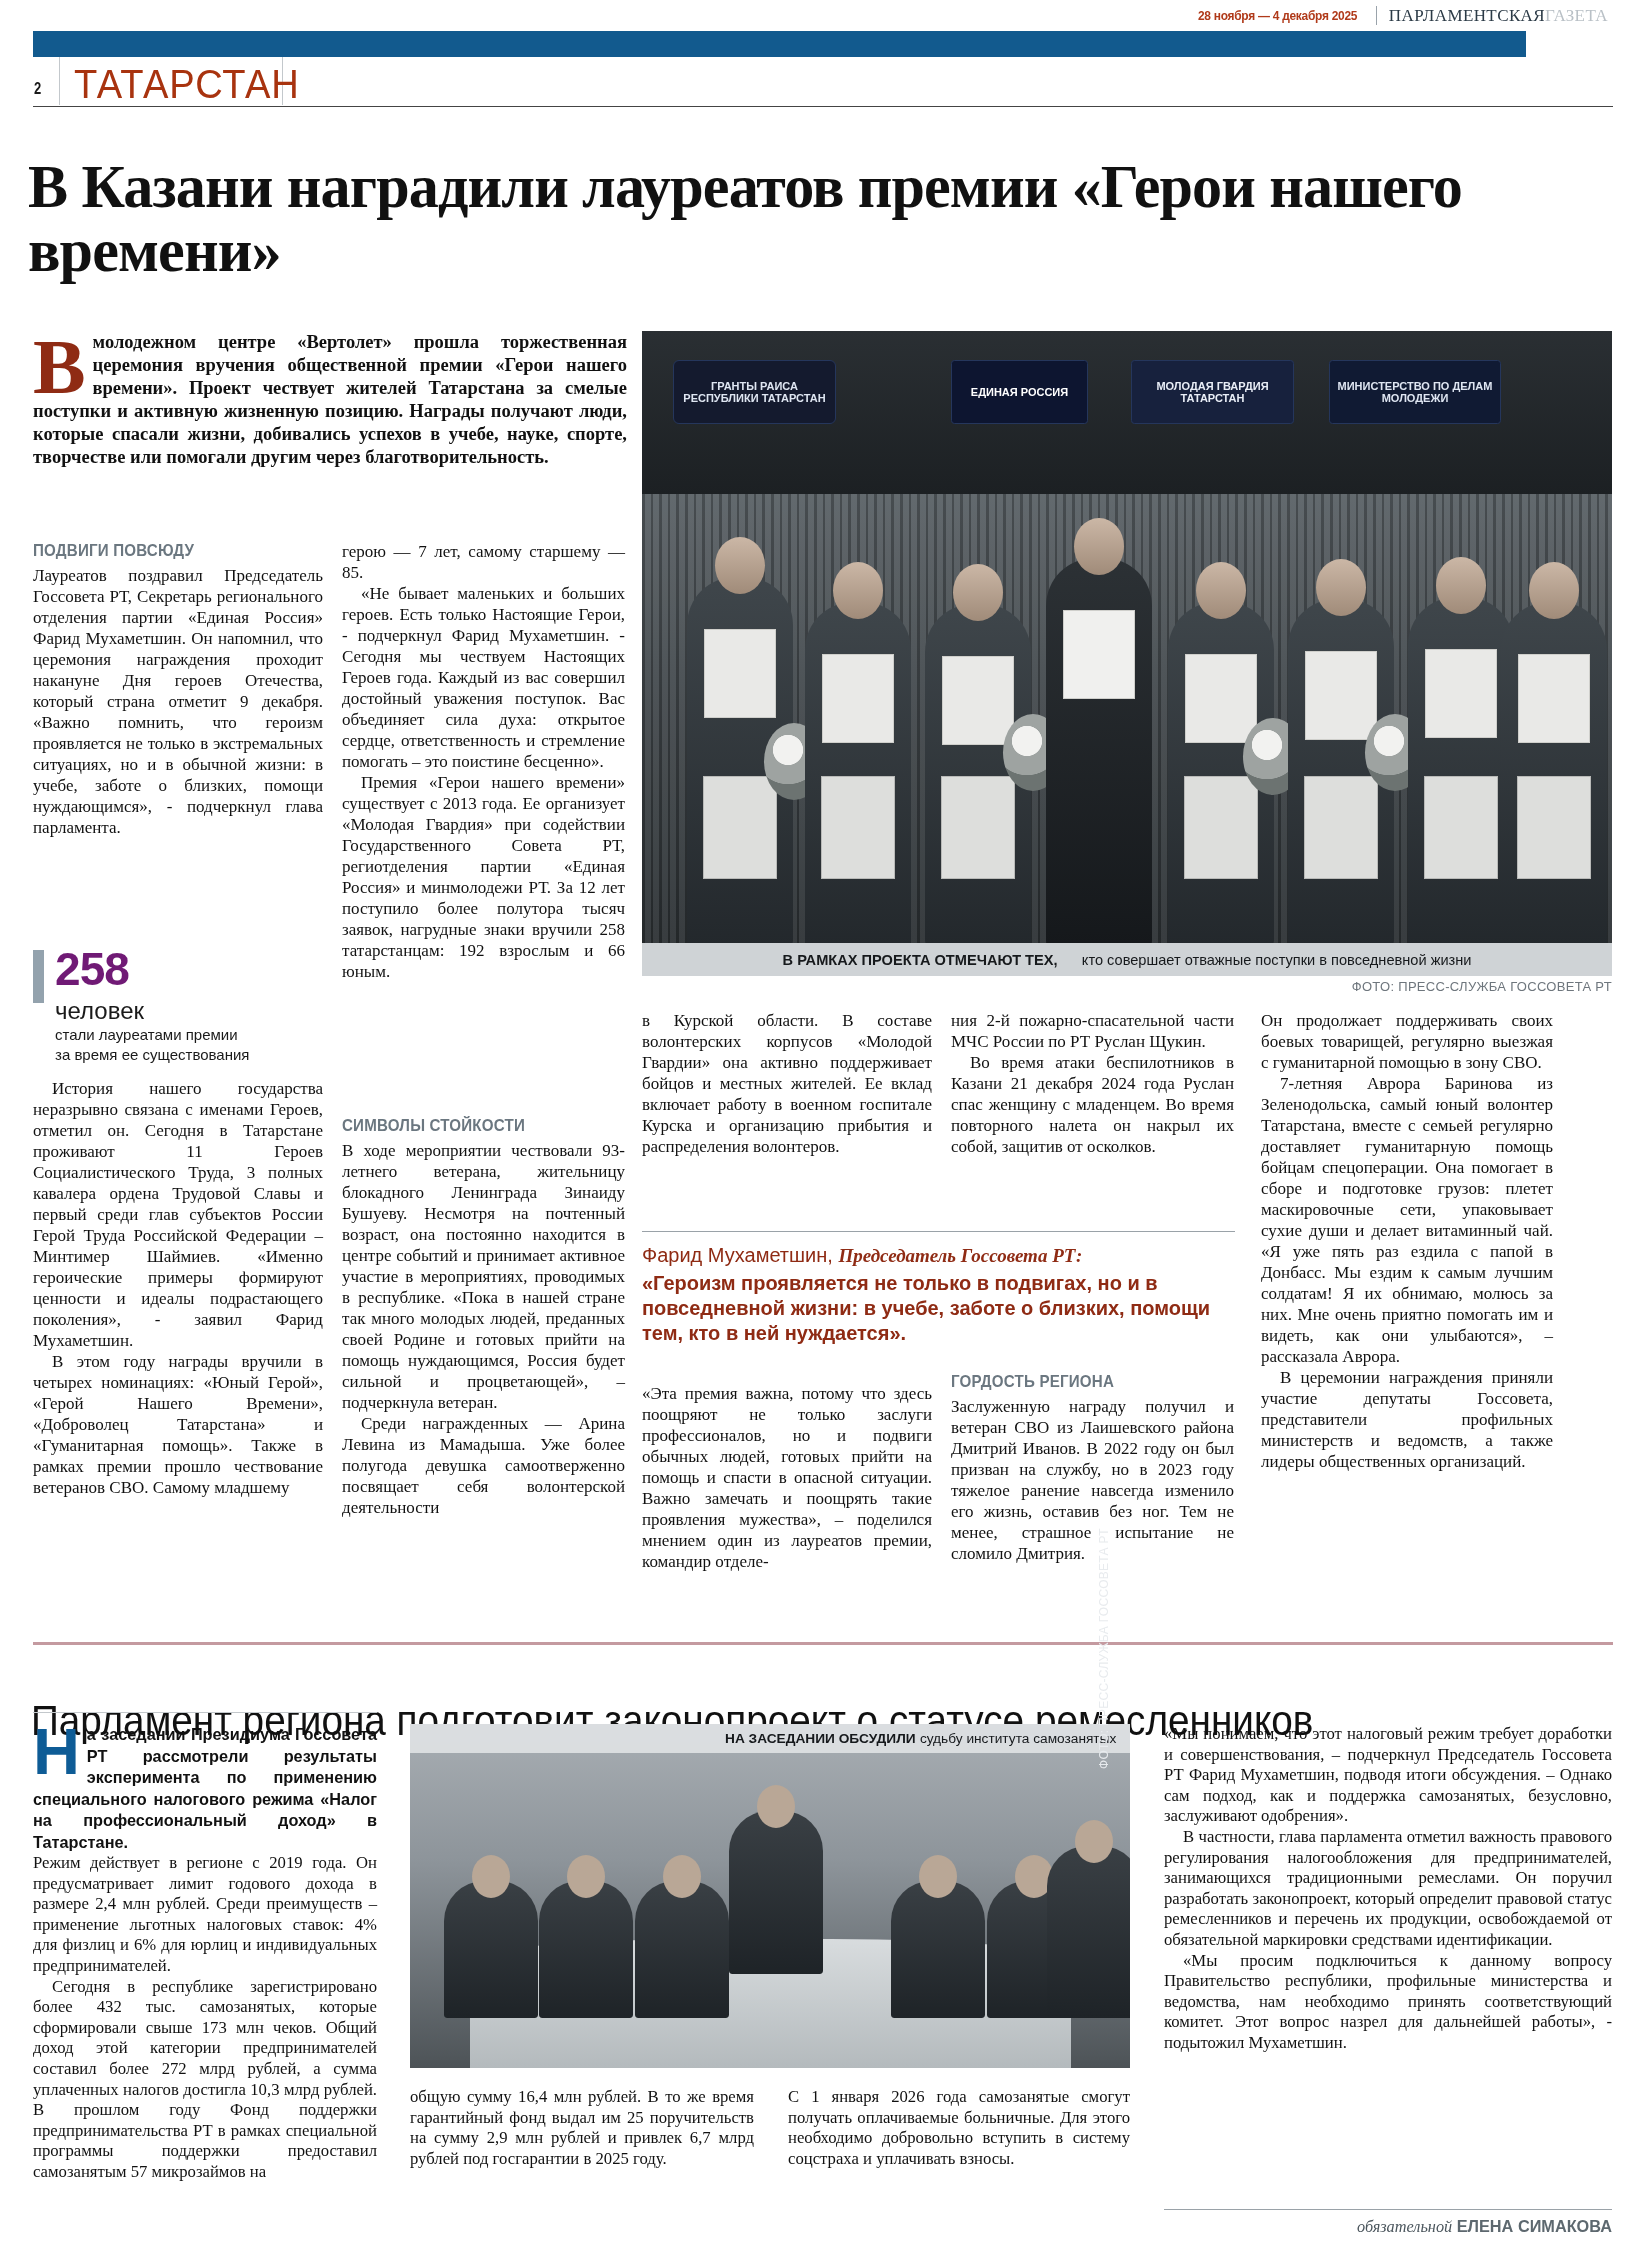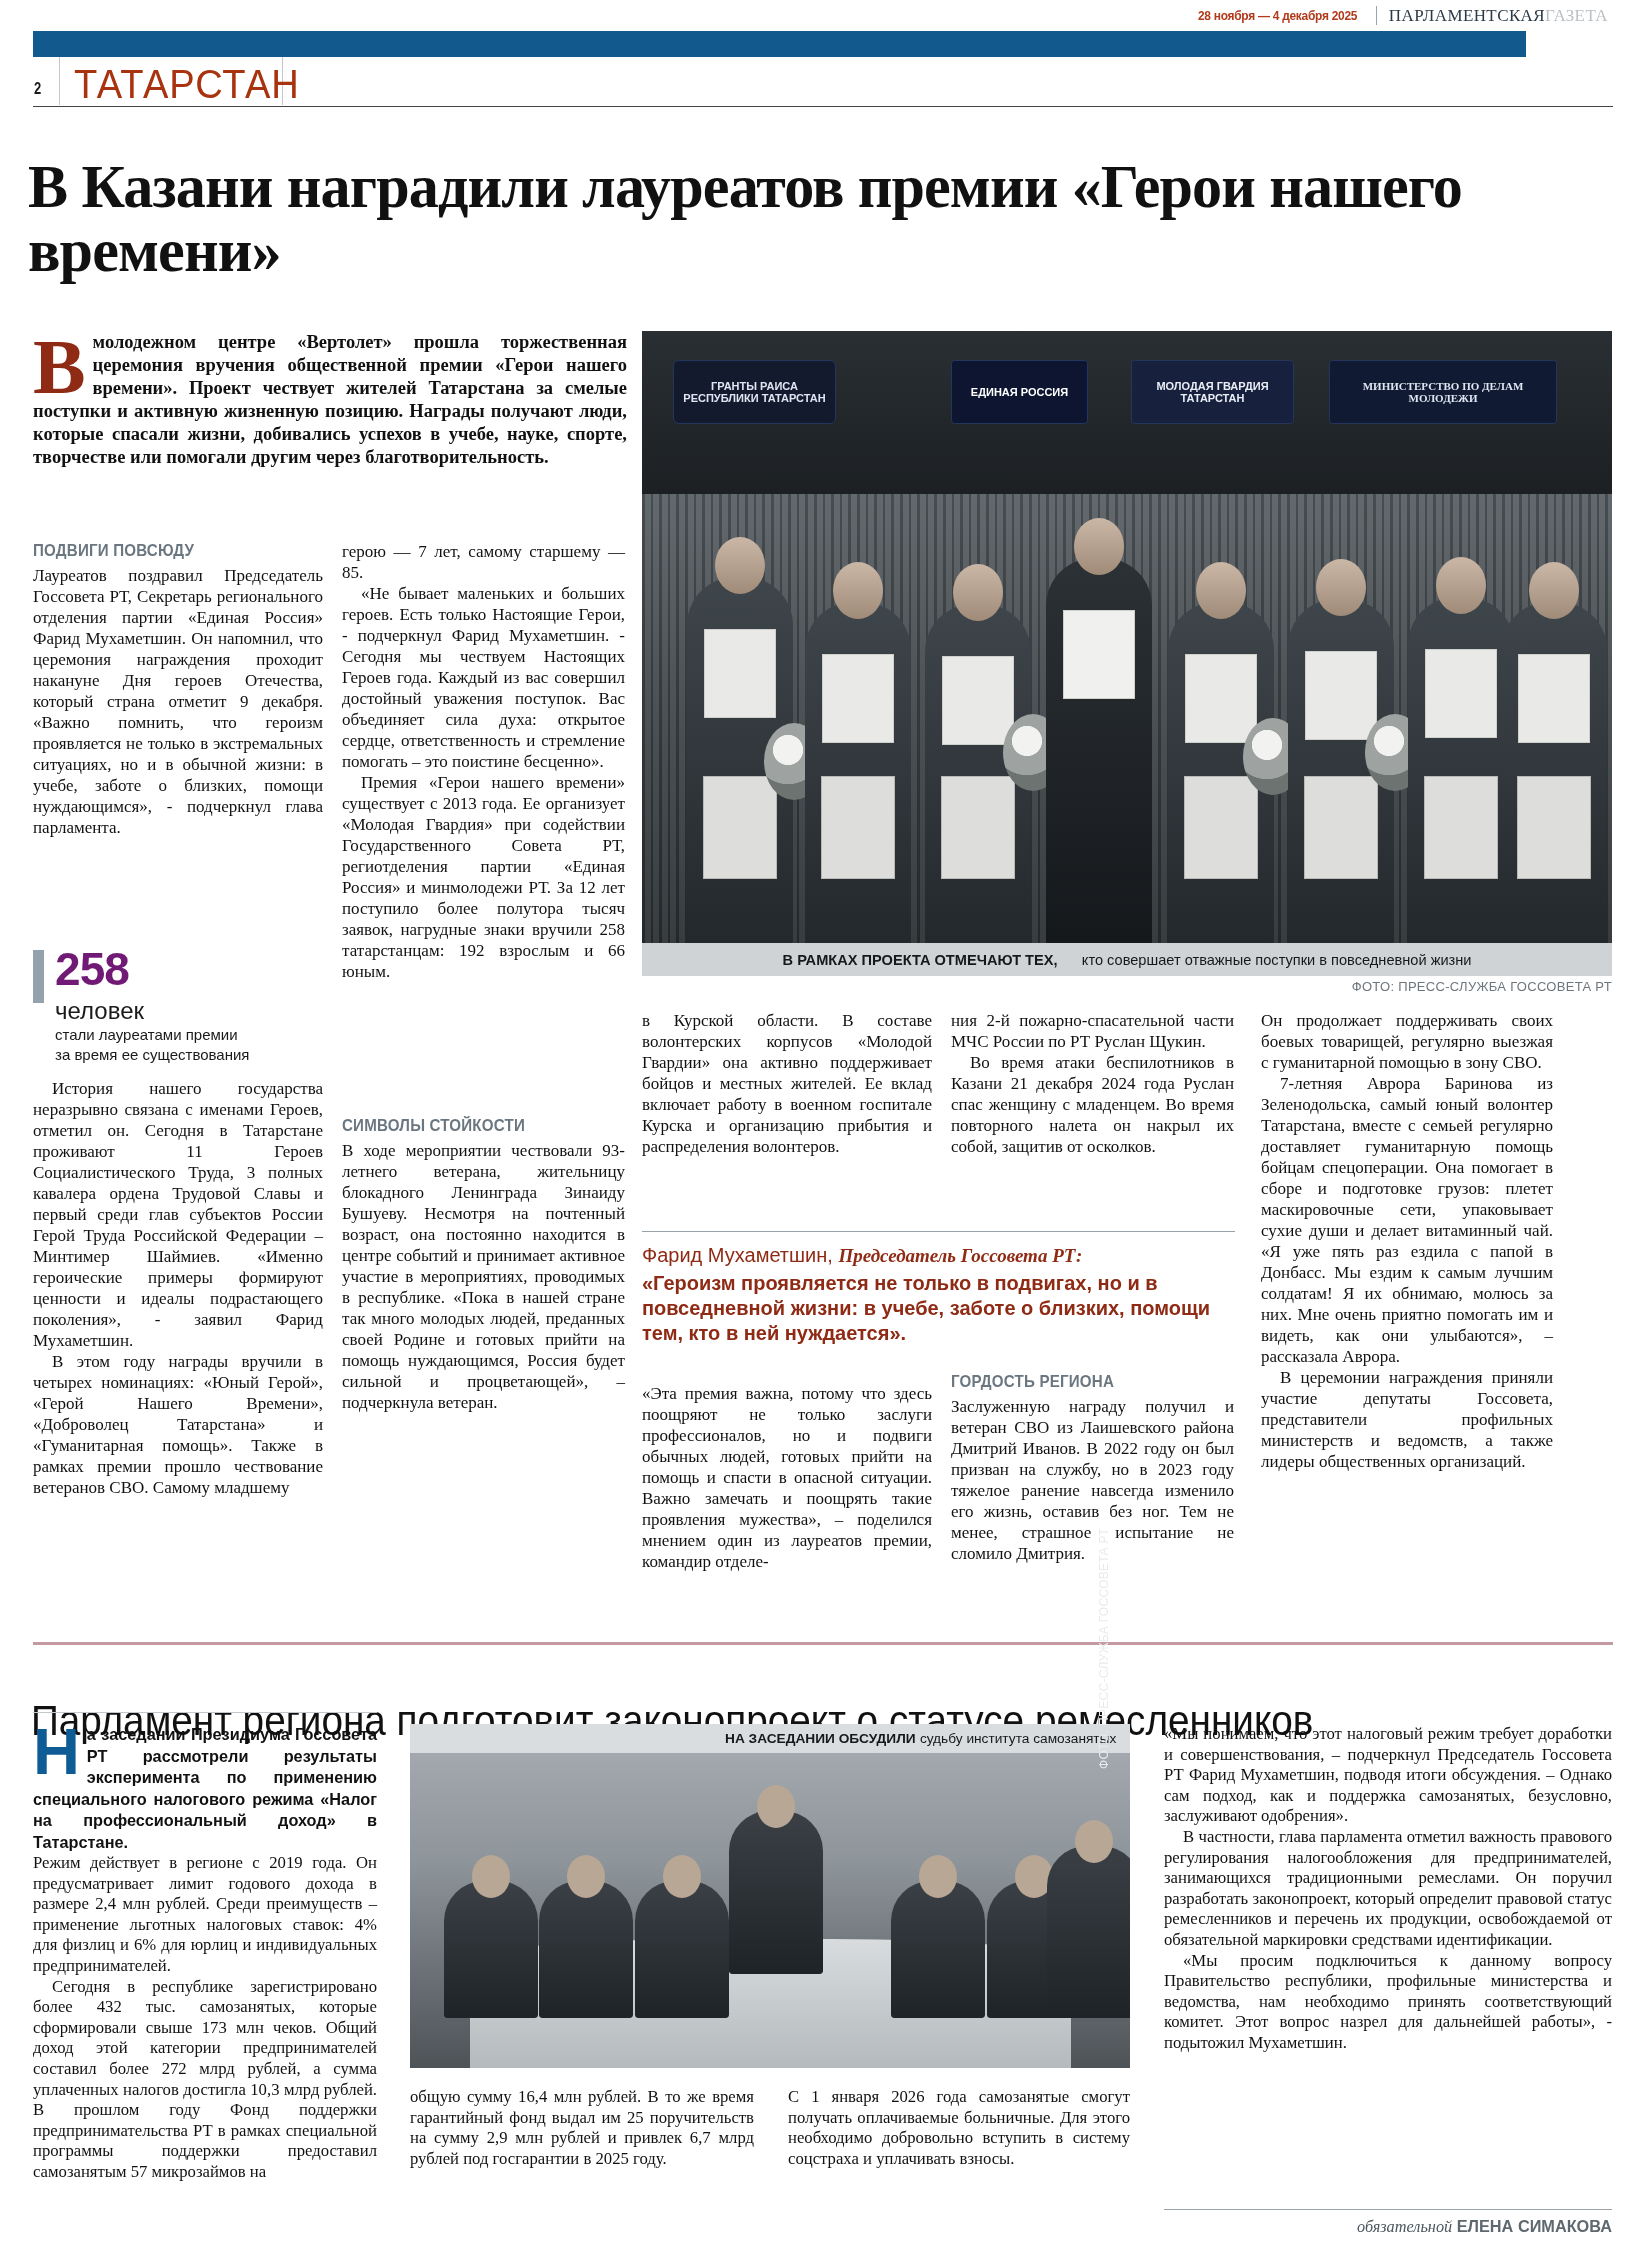--- a/index.html
+++ b/index.html
@@ -148,21 +148,21 @@
     position:absolute; top:29px; height:64px;
     background:#0f1c3a; border:1.7px solid #25365c; border-radius:3.4px;
     color:#dfe6f2; font-family:"Liberation Sans", sans-serif;
     font-size:11px; font-weight:700; line-height:12px;
     display:flex; flex-direction:column; justify-content:center; align-items:center;
     text-align:center; padding:3.4px 6.9px;
   }
   .badge.b1 { left:31px;  width:163px; background:#141a2e;border-radius:6px; }
   .badge.b2 { left:309px; width:137px; background:#0d1530; color:#ffffff; }
   .badge.b3 { left:489px; width:163px; background:#17213d; color:#e9eef7; }
-  .badge.b4 { left:687px; width:228px; background:#101a33;font-family:Liberation Serif, serif; }
+  .badge.b4 { left:687px; width:172px; background:#101a33; }
   .ph1-people { position:absolute; left:0; bottom:0; width:970px; height:455px; }
   .pf {
     position:absolute; bottom:0; width:106px;
     background:linear-gradient(180deg,#3f464b 0%,#23282c 100%);
     border-radius:48px 48px 5.2px 5.2px;
   }
   .pf .head {
     position:absolute; top:-40px; left:50%; transform:translateX(-50%);
     width:50px; height:57px; border-radius:50%;
     background:linear-gradient(180deg,#cbb7a6,#a08b79);
@@ -356,20 +356,21 @@
 <div class="c2 bodycol">
   <p class="noind">герою — 7 лет, самому старшему — 85.</p>
   <p>«Не бывает маленьких и больших героев. Есть только Настоящие Герои, - подчеркнул Фарид Мухаметшин. - Сегодня мы чествуем Настоящих Героев года. Каждый из вас совершил достойный уважения поступок. Вас объединяет сила духа: открытое сердце, ответственность и стремление помогать – это поистине бесценно».</p>
   <p>Премия «Герои нашего времени» существует с 2013 года. Ее организует «Молодая Гвардия» при содействии Государственного Совета РТ, региотделения партии «Единая Россия» и минмолодежи РТ. За 12 лет поступило более полутора тысяч заявок, нагрудные знаки вручили 258 татарстанцам: 192 взрослым и 66 юным.</p>
 </div>
 
 <div class="c2b">
   <div class="kicker">СИМВОЛЫ СТОЙКОСТИ</div>
   <div class="bodycol">
     <p class="noind">В ходе мероприятии чествовали 93-летнего ветерана, жительницу блокадного Ленинграда Зинаиду Бушуеву. Несмотря на почтенный возраст, она постоянно находится в центре событий и принимает активное участие в мероприятиях, проводимых в республике. «Пока в нашей стране так много молодых людей, преданных своей Родине и готовых прийти на помощь нуждающимся, Россия будет сильной и процветающей», – подчеркнула ветеран.</p>
+    <p>Среди награжденных — Арина Левина из Мамадыша. Уже более полугода девушка самоотверженно посвящает себя волонтерской деятельности</p>
   </div>
 </div>
 
 <div class="photo1">
   <div class="ph1-bg"></div>
   <div class="ph1-screen"></div>
   <div class="badge b1">ГРАНТЫ РАИСА РЕСПУБЛИКИ ТАТАРСТАН</div>
   <div class="badge b2">ЕДИНАЯ РОССИЯ</div>
   <div class="badge b3">МОЛОДАЯ ГВАРДИЯ ТАТАРСТАН</div>
   <div class="badge b4">МИНИСТЕРСТВО ПО ДЕЛАМ МОЛОДЕЖИ</div>

